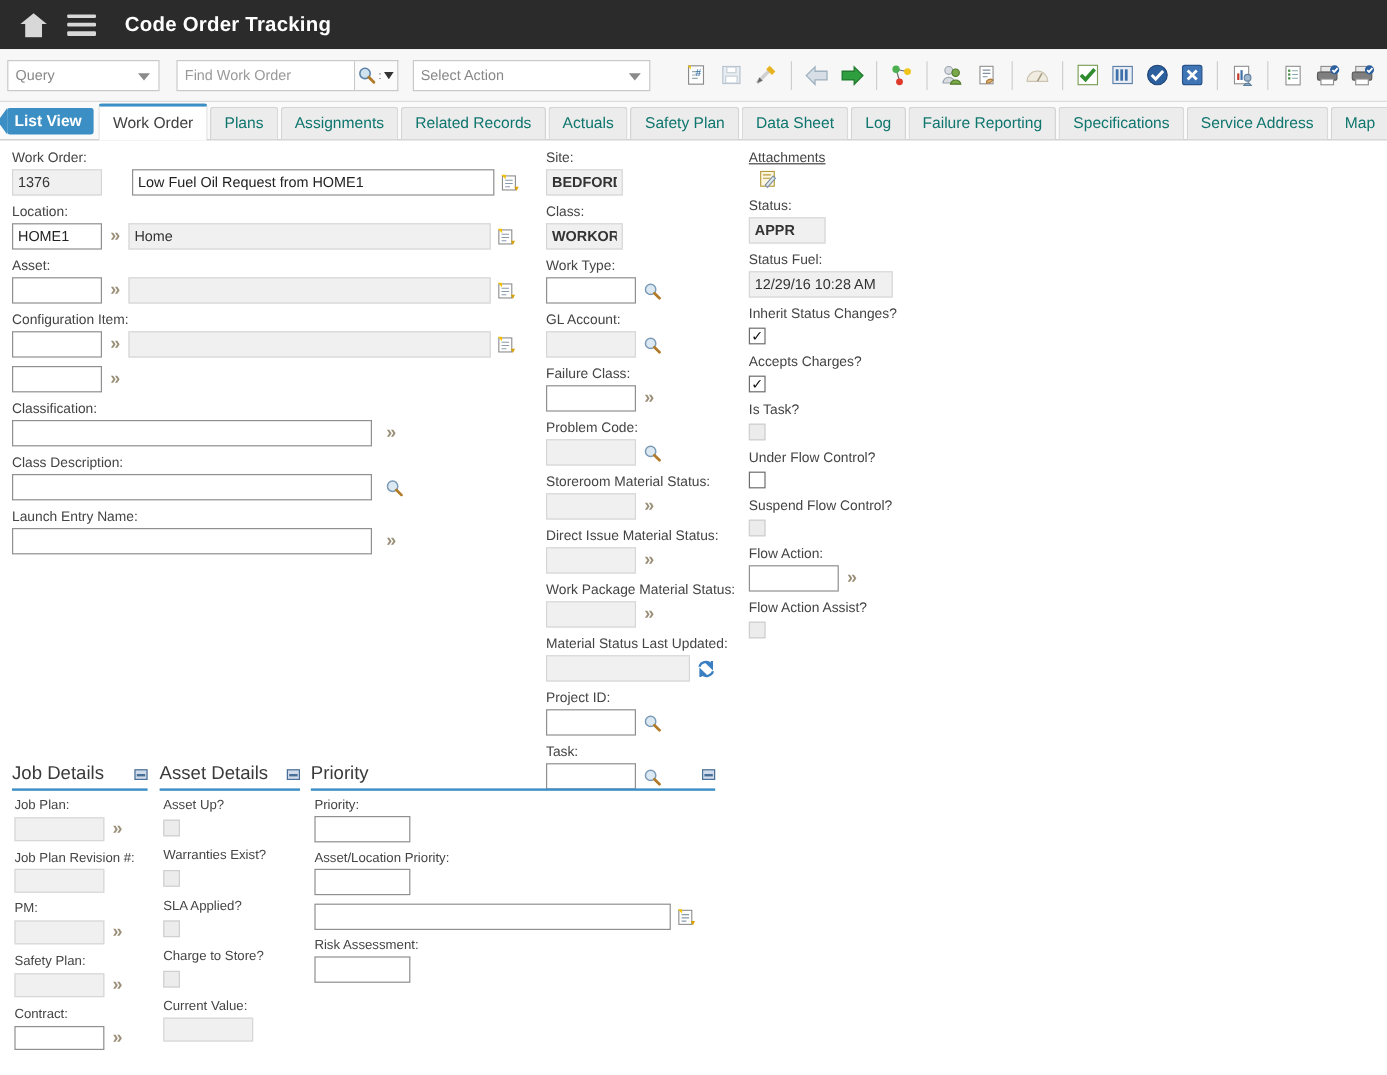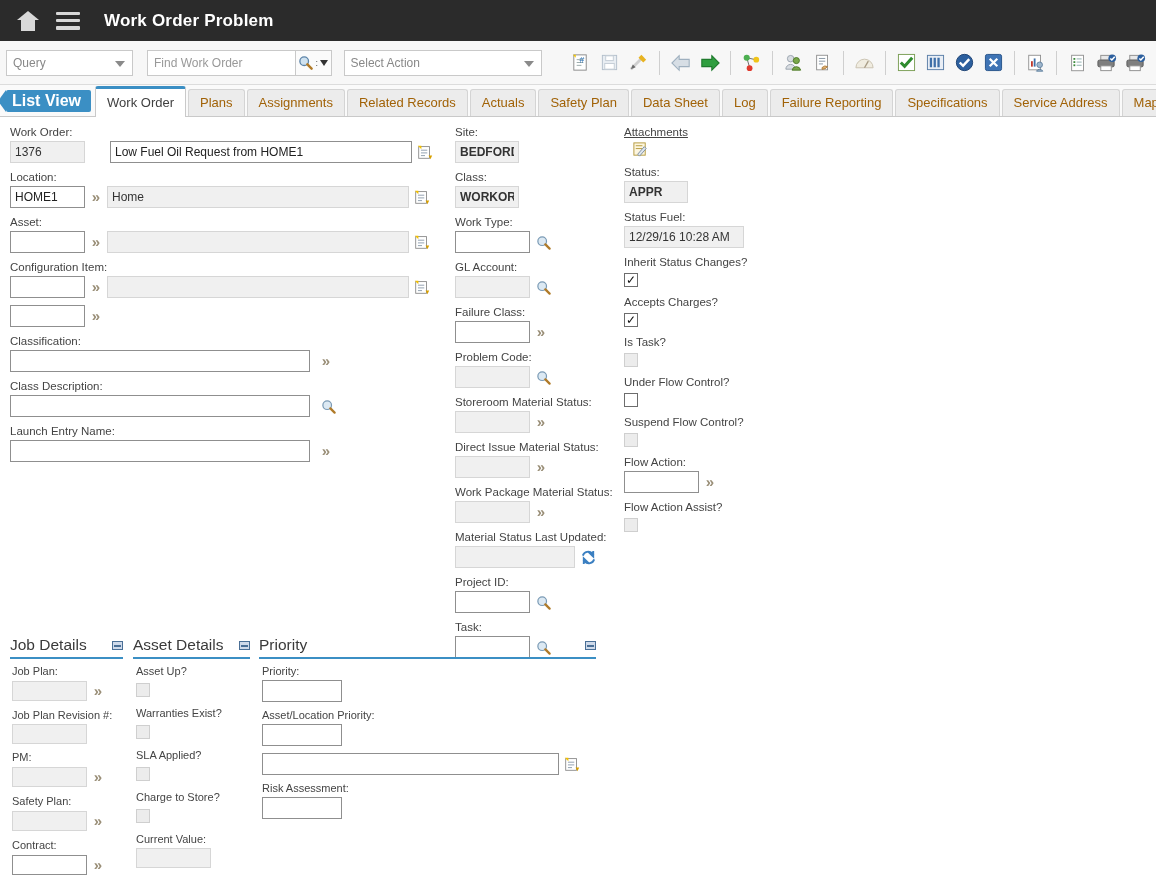--- a/index.html
+++ b/index.html
@@ -108,21 +108,21 @@
     height: 32px;
     background: #fafafa;
     border-bottom: 1px solid #c9c9c9;
     display: flex;
     align-items: flex-end;
     padding-left: 6px;
   }
   .listview-btn {
     background: #3b8fc4;
     color: #fff;
-    font-size: 16px;
+    font-size: 13px;
     font-weight: bold;
     height: 22px;
     line-height: 22px;
     padding: 0 10px 0 6px;
     margin-bottom: 4px;
     margin-right: 4px;
     position: relative;
     border-radius: 2px;
     white-space: nowrap;
   }
@@ -131,21 +131,21 @@
     position: absolute; left: -8px; top: 0;
     border-top: 11px solid transparent;
     border-bottom: 11px solid transparent;
     border-right: 8px solid #3b8fc4;
   }
   .tab {
     height: 27px;
     line-height: 26px;
     padding: 0 11px;
     font-size: 13px;
-    color: #a16207;
+    color: #0f766e;
     background: #ececec;
     border: 1px solid #d4d4d4;
     border-bottom: none;
     border-radius: 3px 3px 0 0;
     margin-right: 2px;
     white-space: nowrap;
     cursor: pointer;
   }
   .tab.active {
     background: #ffffff;
@@ -266,21 +266,21 @@
   <div class="hdr-icon">
     <div class="home-glyph"></div>
   </div>
   <div class="hdr-icon">
     <div class="burger">
         <span></span>
         <span></span>
         <span></span>
       </div>
   </div>
-  <div class="app-title">Work Order Problem</div>
+  <div class="app-title">Code Order Tracking</div>
 </div>
 
 <div class="toolbar">
   <div class="tb-select">
     <span>Query</span>
     <span class="caret-dn"></span>
   </div>
   <div class="tb-find">
     <span>Find Work Order</span>
   </div>

